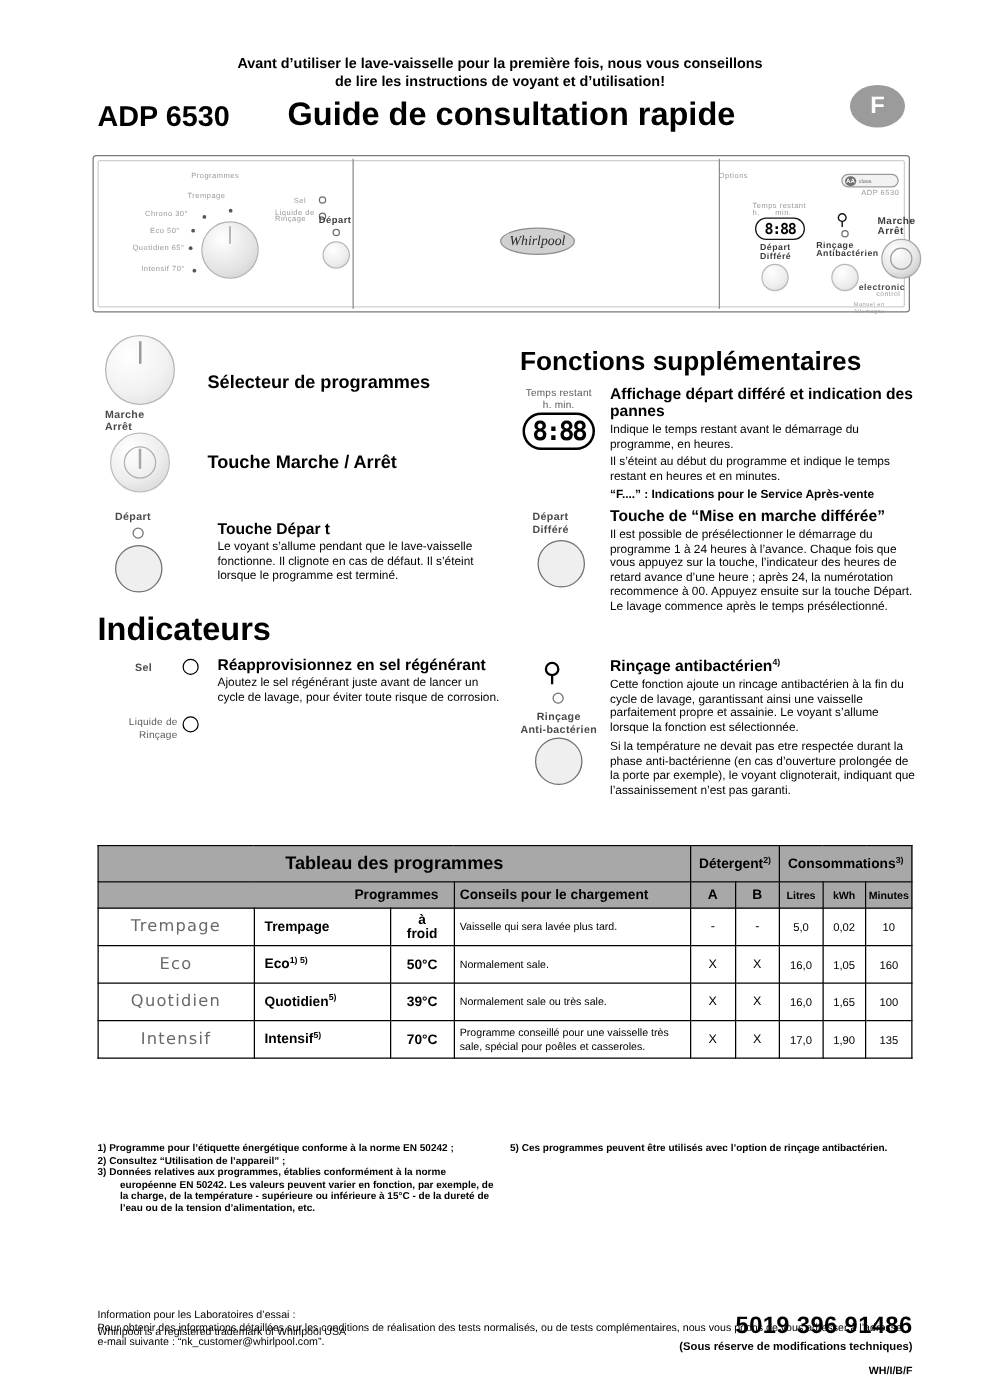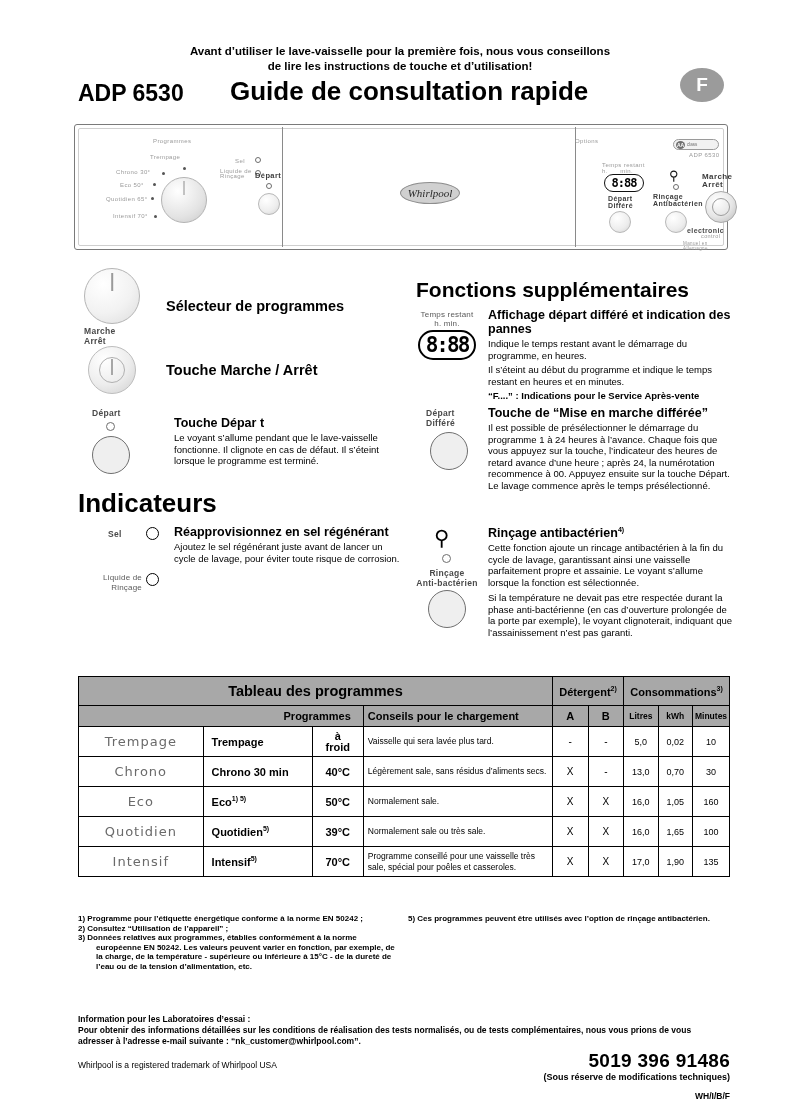--- a/index.html
+++ b/index.html
@@ -169,35 +169,35 @@
   .c-temp { font-weight:bold; font-size:11px; text-align:center; width:46px; }
   .c-desc { font-size:8.5px; padding:3px 4px; line-height:10.5px; width:170px;}
   .c-x { text-align:center; font-size:10px; width:32px; }
   .c-num { text-align:center; font-size:9px; width:31px; }
 
   
   .fnote {
     position:absolute; font-size:8px; font-weight:bold; line-height:9.6px;
   }
   .fnote .ind { padding-left:18px; text-indent:-18px; }
-  .labinfo { position:absolute; left:78px; top:1014px; width:650px; font-size:8.5px; line-height:11px; font-weight:bold;}
+  .labinfo { position:absolute; left:78px; top:1046px; width:650px; font-size:8.5px; line-height:11px; font-weight:normal;}
   .tm { position:absolute; left:78px; top:1060px; font-size:8.5px; }
   .code { position:absolute; right:72px; top:1050px; text-align:right; }
   .code .num { font-size:19px; font-weight:bold; letter-spacing:.3px;}
   .code .sub { font-size:9px; font-weight:bold; }
   .wh { position:absolute; right:72px; top:1091px; font-size:8.5px; font-weight:bold; }
 </style>
 </head>
 <body>
 
 <div class="page">
 
   <div class="topnote">
     <div>Avant d’utiliser le lave-vaisselle pour la première fois, nous vous conseillons</div>
-    <div>de lire les instructions de touche et d’utilisation!</div>
+    <div>de lire les instructions de voyant et d’utilisation!</div>
   </div>
   <div class="model">ADP 6530</div>
   <div class="guide-title">Guide de consultation rapide</div>
   <div class="lang-badge">F</div>
 
   <div class="panel">
     <div class="seg" style="left:207px"></div>
     <div class="seg" style="left:500px"></div>
 
     <div class="panel-lbl" style="left:78px; top:13px;">Programmes</div>
@@ -352,31 +352,20 @@
         <td class="c-temp" style="white-space:pre; line-height:11px;">à
 froid</td>
         <td class="c-desc">Vaisselle qui sera lavée plus tard.</td>
         <td class="c-x">-</td>
         <td class="c-x">-</td>
         <td class="c-num">5,0</td>
         <td class="c-num">0,02</td>
         <td class="c-num">10</td>
       </tr>
       <tr>
-        <td class="c-prog-icon">Chrono</td>
-        <td class="c-prog-name"><span>Chrono 30 min</span><span class="sup"></span></td>
-        <td class="c-temp">40°C</td>
-        <td class="c-desc">Légèrement sale, sans résidus d’aliments secs.</td>
-        <td class="c-x">X</td>
-        <td class="c-x">-</td>
-        <td class="c-num">13,0</td>
-        <td class="c-num">0,70</td>
-        <td class="c-num">30</td>
-      </tr>
-      <tr>
         <td class="c-prog-icon">Eco</td>
         <td class="c-prog-name"><span>Eco</span><span class="sup">1) 5)</span></td>
         <td class="c-temp">50°C</td>
         <td class="c-desc">Normalement sale.</td>
         <td class="c-x">X</td>
         <td class="c-x">X</td>
         <td class="c-num">16,0</td>
         <td class="c-num">1,05</td>
         <td class="c-num">160</td>
       </tr>

